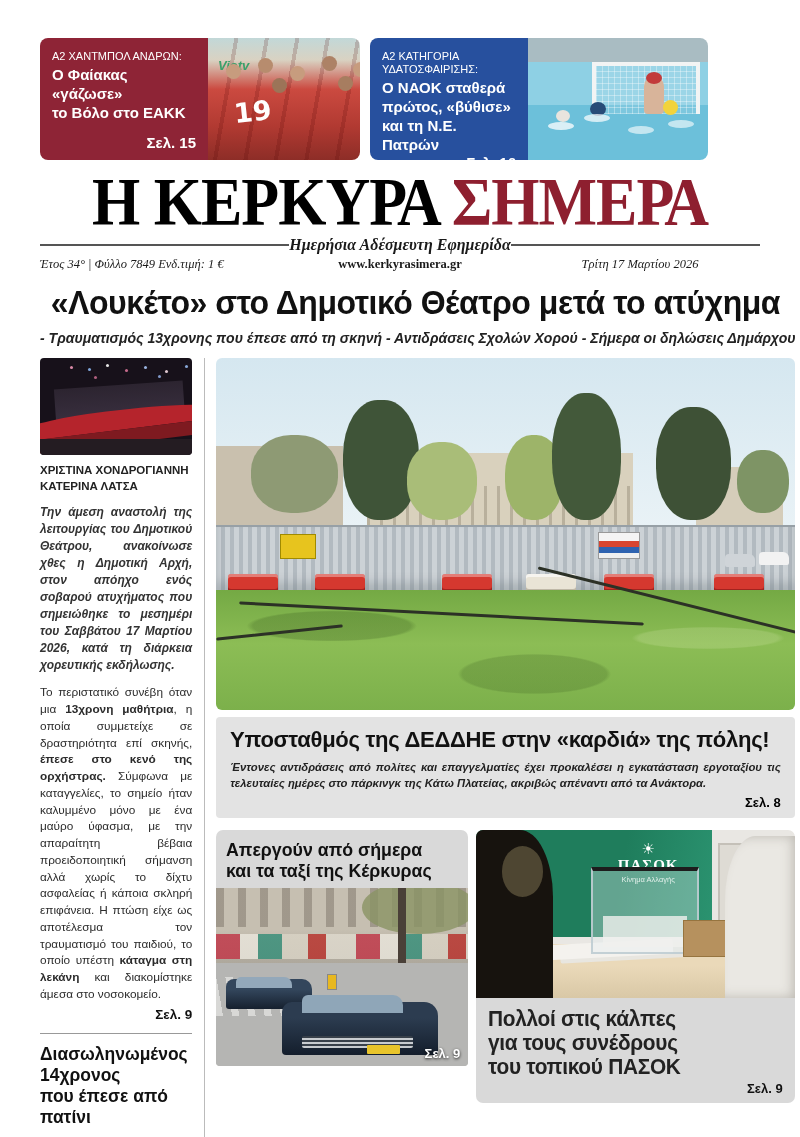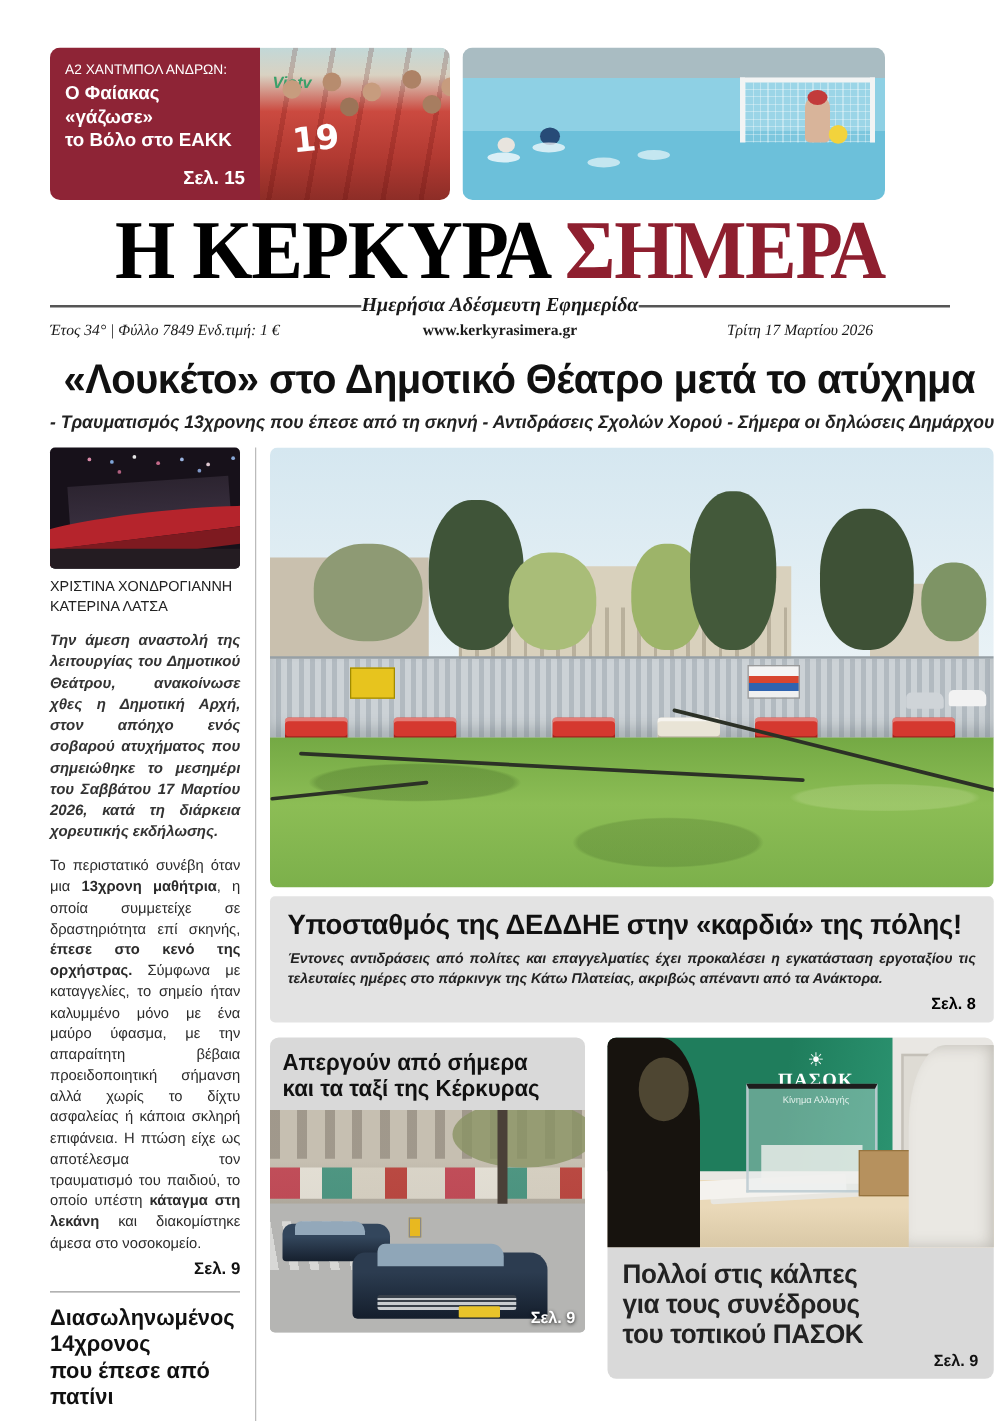--- a/index.html
+++ b/index.html
@@ -65,21 +65,21 @@
 
   
   .theater { height:97px; background:#17111a; }
   .th-crowd { position:absolute; top:8px; left:30px; width:3px; height:3px; border-radius:50%; background:#d98aa8;
     box-shadow:18px 2px 0 #7fa6d9,36px -2px 0 #e6e6e6,55px 3px 0 #c46a8a,74px 0 0 #9ab4e0,95px 4px 0 #e0c8d0,115px -1px 0 #88a8d8,132px 3px 0 #d0d0d0,24px 10px 0 #b0607f,88px 9px 0 #8098c8; }
   .th-stage { position:absolute; left:-12px; bottom:26px; width:130%; height:20px; background:#b5242c; transform:rotate(-7deg); border-radius:40% 60% 0 0; }
   .th-stage2 { position:absolute; left:-12px; bottom:12px; width:130%; height:14px; background:#7e1a20; transform:rotate(-7deg); }
   .th-floor { position:absolute; left:0; bottom:0; width:100%; height:16px; background:#241c22; }
   .th-mid { position:absolute; left:10%; top:28%; width:85%; height:38%; background:linear-gradient(180deg,#2c2430,#3a3040); transform:rotate(-4deg); }
 
-  .bylines { margin-top:8px; font-size:11.5px; font-weight:normal; color:#222; white-space:pre-line; line-height:1.35; }
+  .bylines { margin-top:8px; font-size:11.5px; font-weight:bold; color:#222; white-space:pre-line; line-height:1.35; }
   .intro { margin-top:10px; font-size:12px; font-weight:bold; font-style:italic; color:#333; text-align:justify; line-height:1.42; }
   .body-par { margin-top:10px; font-size:11.8px; color:#2b2b2b; text-align:justify; line-height:1.42; }
   .body-par .b { font-weight:bold; }
   .pageref { text-align:right; font-weight:bold; font-size:13.5px; color:#111; margin-top:4px; }
   .hrule { border:none; border-top:1.5px solid #999; margin:11px 0 10px; }
   .side-head { font-size:18px; font-weight:bold; color:#111; line-height:1.18; white-space:pre-line; transform:scaleX(.97); transform-origin:left; }
 
   
   .scooter { height:76px; margin-top:8px; background:#c9c9c7; }
   .sc-tiles { position:absolute; inset:0; background:repeating-linear-gradient(88deg,rgba(90,90,90,.25) 0 1px,transparent 1px 26px),repeating-linear-gradient(12deg,rgba(120,120,120,.2) 0 1px,transparent 1px 18px); }
@@ -113,21 +113,21 @@
   .h2 { left:55%; top:8%; width:48%; transform:rotate(14deg); }
   .h3 { left:0; top:34%; width:22%; transform:rotate(-6deg); }
 
   
   .caption-box { margin-top:7px; background:#e3e3e3; border-radius:4px; padding:10px 14px 8px; }
   .caption-head { font-size:22.5px; font-weight:bold; color:#111; letter-spacing:-0.3px; transform:scaleX(.98); transform-origin:left; white-space:nowrap; }
   .caption-sum { margin-top:7px; font-size:11.3px; font-weight:bold; font-style:italic; color:#222; line-height:1.4; text-align:justify; }
   .caption-page { text-align:right; font-weight:bold; font-size:13px; margin-top:3px; }
 
   
-  .bottom-row { display:flex; gap:18px; margin-top:12px; }
+  .bottom-row { display:flex; gap:8px; margin-top:12px; }
   .taxi-block { width:252px; }
   .taxi-band { background:#d9d9d9; border-radius:7px 7px 0 0; padding:9px 10px 7px; }
   .taxi-title { font-size:18.5px; font-weight:bold; color:#111; line-height:1.15; white-space:pre-line; transform:scaleX(.96); transform-origin:left; }
   .taxi-photo { height:178px; border-radius:0 0 4px 4px; background:#b8b8b6; }
   .tx-bldg { position:absolute; left:0; top:0; width:100%; height:42%; background:linear-gradient(180deg,#c6bfb1 0 55%,#aea89c 100%); }
   .tx-win { position:absolute; left:0; top:0; width:100%; height:22%; background:repeating-linear-gradient(90deg,rgba(90,80,70,.35) 0 8px,transparent 8px 22px); }
   .tx-shops { position:absolute; left:0; top:26%; width:100%; height:14%; background:repeating-linear-gradient(90deg,#c03a4a 0 24px,#e8e4da 24px 42px,#3a8f7a 42px 66px,#d8d2c4 66px 92px,#b8352f 92px 110px,#ddd8cc 110px 140px); opacity:.85; }
   .tx-trunk { position:absolute; left:72%; top:0; width:8px; height:60%; background:#4a4038; }
   .tx-leaves { position:absolute; left:58%; top:-4%; width:45%; height:30%; border-radius:50%; background:#8a9464; opacity:.8; }
   .tx-road { position:absolute; left:0; bottom:0; width:100%; height:58%; background:#b5b5b3; }
@@ -177,20 +177,28 @@
       </div>
       <div class="banner-photo">
         <div class="hb-bg"></div>
         <div class="hb-shirtlines"></div>
         <div class="hb-banner-text">Viotv</div>
         <div class="hb-heads"></div>
         <div class="hb-number">19</div>
       </div>
     </div>
     <div class="banner right">
+      <div class="banner-box">
+        <div class="banner-kicker">Α2 ΚΑΤΗΓΟΡΙΑ
+ΥΔΑΤΟΣΦΑΙΡΙΣΗΣ:</div>
+        <div class="banner-title">Ο ΝΑΟΚ σταθερά
+πρώτος, «βύθισε»
+και τη Ν.Ε. Πατρών</div>
+        <div class="banner-page">Σελ. 16</div>
+      </div>
       <div class="banner-photo">
         <div class="wp-bg"></div>
         <div class="wp-goal">
             <div class="wp-net"></div>
           </div>
         <div class="wp-keeper"></div>
         <div class="wp-cap"></div>
         <div class="wp-head1"></div>
         <div class="wp-head2"></div>
         <div class="wp-ball"></div>

